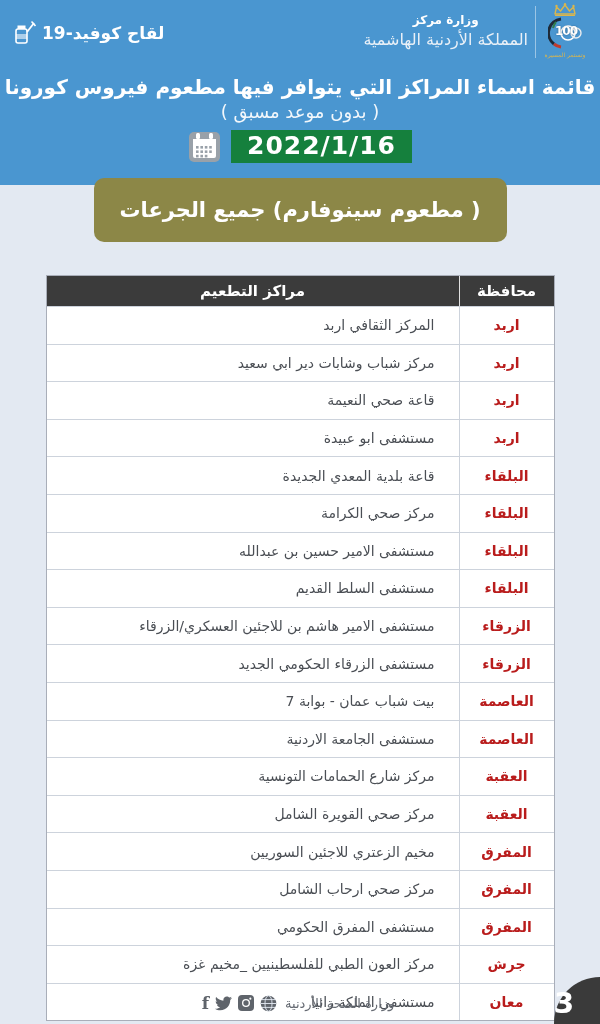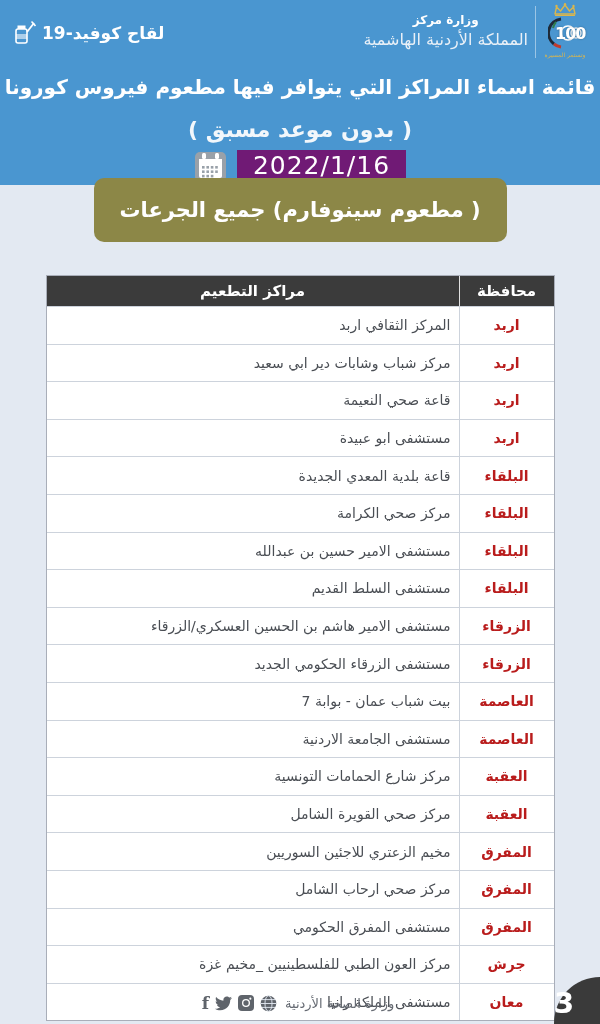--- a/index.html
+++ b/index.html
@@ -13,42 +13,42 @@
   .topbar{position:relative;height:62px;}
   .covid-badge{position:absolute;left:12px;top:20px;display:flex;align-items:center;gap:6px;}
   .covid-badge .label{color:#fff;font-size:17px;font-weight:bold;}
   .ministry{position:absolute;right:72px;top:13px;text-align:center;color:#fff;}
   .ministry .name{font-size:12px;font-weight:bold;}
   .ministry .country{font-size:16px;color:#e9f0f7;margin-top:3px;}
   .topbar-divider{position:absolute;right:64px;top:6px;width:1px;height:52px;background:rgba(255,255,255,.45);}
   .logo{position:absolute;right:9px;top:3px;width:52px;display:flex;flex-direction:column;align-items:center;}
   .logo .tagline{font-size:6px;color:#d9b64e;margin-top:1px;white-space:nowrap;}
   .logo-100{position:relative;width:34px;height:34px;}
-  .logo-100 .num{position:absolute;left:7px;top:8px;color:#fff;font-weight:bold;font-size:16px;letter-spacing:-1px;text-shadow:0 0 2px rgba(0,0,0,.35);}
+  .logo-100 .num{position:absolute;left:7px;top:8px;color:#fff;font-weight:bold;font-size:12px;letter-spacing:-1px;text-shadow:0 0 2px rgba(0,0,0,.35);}
   .titles{text-align:center;color:#fff;}
   .title-1{font-size:20px;font-weight:bold;margin-top:13px;}
-  .title-2{font-size:22px;font-weight:700;margin-top:18px;color:#f2f7fb;}
+  .title-2{font-size:18px;font-weight:400;margin-top:2px;color:#f2f7fb;}
   .date-row{display:flex;justify-content:center;align-items:center;gap:10px;margin-top:8px;}
-  .date-box{background:#701a75;color:#fff;font-size:25px;font-weight:normal;padding:1px 16px 3px;letter-spacing:1px;}
+  .date-box{background:#15803d;color:#fff;font-size:25px;font-weight:bold;padding:1px 16px 3px;letter-spacing:1px;}
   
   .banner{
     width:413px;margin:-7px auto 0;position:relative;z-index:2;
     background:#8c8747;border-radius:10px;height:64px;
     display:flex;align-items:center;justify-content:center;
   }
   .banner .label{color:#fff;font-size:21px;font-weight:bold;}
   
   .table{width:507px;margin:33px auto 0;border:1px solid #a9aeb9;background:#fff;}
   .thead{display:flex;background:#3b3b3b;height:30px;align-items:center;color:#fff;font-weight:bold;font-size:15px;}
   .th-gov{width:94px;text-align:center;border-left:1px solid rgba(255,255,255,.85);align-self:stretch;display:flex;align-items:center;justify-content:center;}
   .th-centers{flex:1;text-align:center;}
   .trow{display:flex;height:36.6px;border-top:1px solid #cdd3dc;background:#fff;}
   .td-gov{width:94px;border-left:1px solid #cdd3dc;display:flex;align-items:center;justify-content:center;
           color:#b91c1c;font-size:14px;font-weight:600;text-align:center;}
-  .td-center{flex:1;display:flex;align-items:center;justify-content:flex-start;padding-right:8px;
+  .td-center{flex:1;display:flex;align-items:center;justify-content:flex-start;padding-right:24px;
           color:#4a4e54;font-size:14px;}
   
   .footer{position:absolute;left:0;bottom:0;width:600px;height:42px;display:flex;align-items:center;justify-content:center;gap:6px;}
   .footer .label{color:#666b73;font-size:13px;margin-right:4px;margin-left:2px;}
   .fb-glyph{color:#5f646b;font-size:17px;font-weight:bold;font-family:"DejaVu Serif","Liberation Serif",serif;line-height:1;}
   .page-corner{
     position:absolute;right:0;bottom:0;width:46px;height:47px;background:#3a3a3a;
     border-top-left-radius:46px;display:flex;align-items:flex-end;justify-content:flex-end;
   }
   .page-corner .num{color:#fff;font-size:29px;font-weight:bold;padding:0 9px 3px 0;line-height:1.2;}
@@ -175,21 +175,21 @@
         <div class="trow">
           <div class="td-gov">البلقاء</div>
           <div class="td-center">مستشفى الامير حسين بن عبدالله</div>
         </div>
         <div class="trow">
           <div class="td-gov">البلقاء</div>
           <div class="td-center">مستشفى السلط القديم</div>
         </div>
         <div class="trow">
           <div class="td-gov">الزرقاء</div>
-          <div class="td-center">مستشفى الامير هاشم بن الحسين العسكري/الزرقاء</div>
+          <div class="td-center">مستشفى الامير هاشم بن للاجئين العسكري/الزرقاء</div>
         </div>
         <div class="trow">
           <div class="td-gov">الزرقاء</div>
           <div class="td-center">مستشفى الزرقاء الحكومي الجديد</div>
         </div>
         <div class="trow">
           <div class="td-gov">العاصمة</div>
           <div class="td-center">بيت شباب عمان - بوابة 7</div>
         </div>
         <div class="trow">

